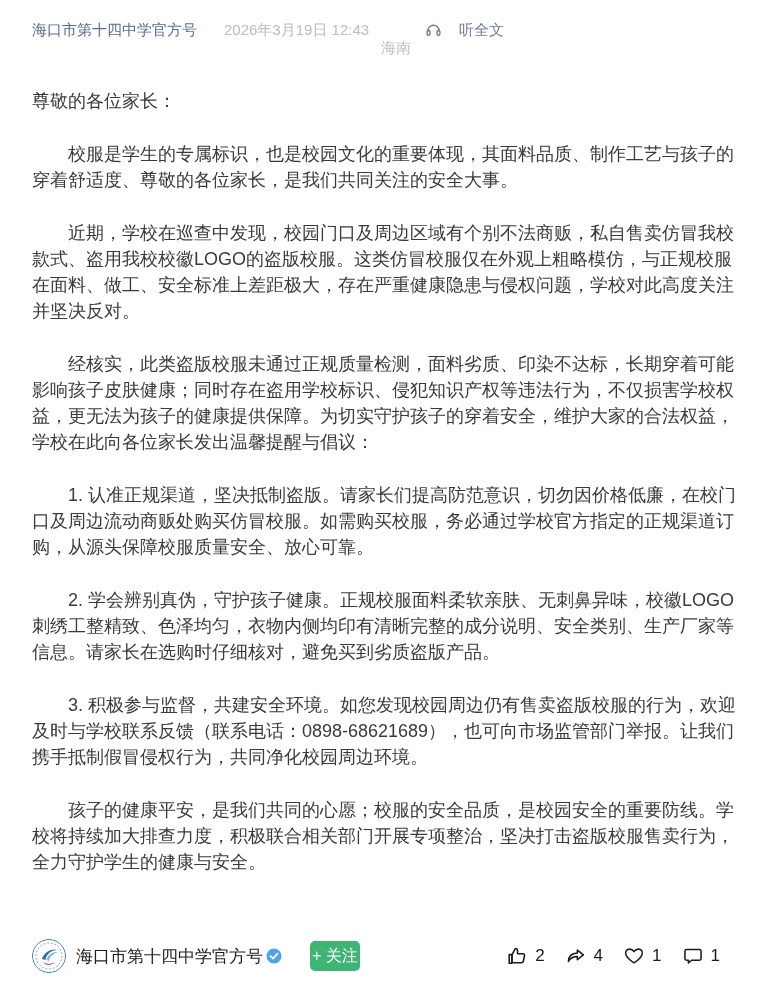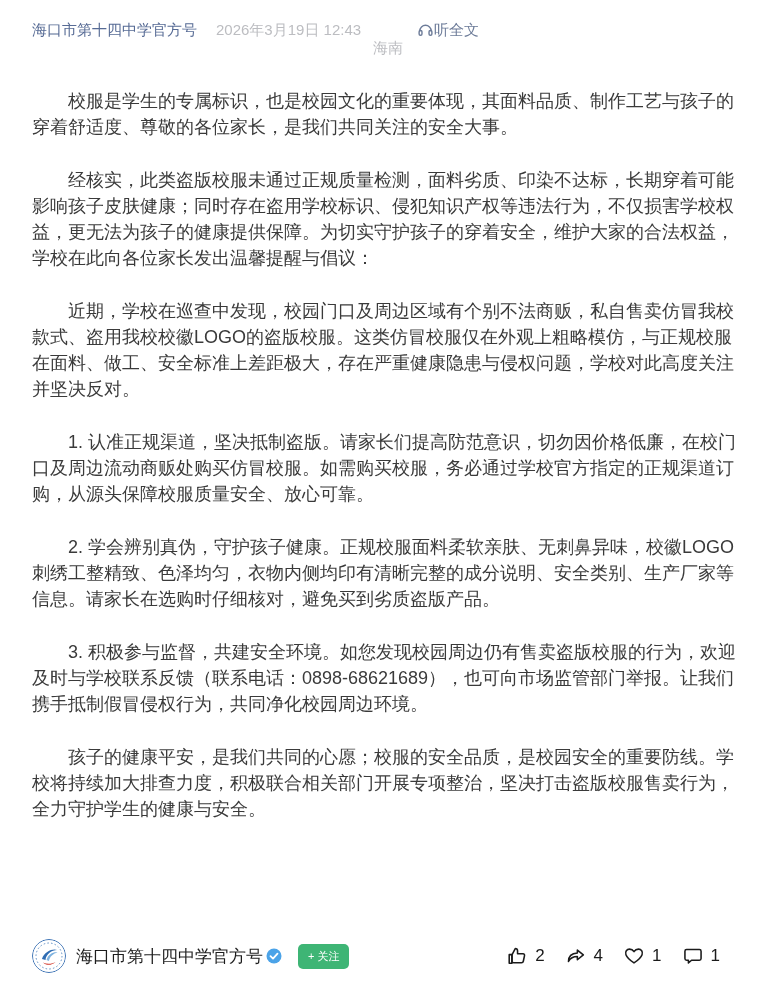--- a/index.html
+++ b/index.html
@@ -25,26 +25,26 @@
   }
 
   .meta-row {
     display: flex;
     align-items: center;
     font-size: 15px;
     line-height: 21px;
     white-space: nowrap;
   }
   .meta-account { color: #576b95; cursor: pointer; }
-  .meta-date { color: #bcbdc1; margin-left: 19px; }
+  .meta-date { color: #bcbdc1; margin-left: 27px; }
   .meta-location { color: #bcbdc1; margin-left: 12px; margin-top: 37px; }
   .listen-btn {
     display: inline-flex;
     align-items: center;
-    gap: 0;
+    gap: 17px;
     margin-left: 14px;
     color: #6d7c99;
     cursor: pointer;
   }
   .listen-btn svg { display: block; }
 
   .body-text {
     margin-top: 30px;
     font-size: 18px;
     line-height: 26px;
@@ -75,27 +75,27 @@
   }
   .acct-name {
     margin-left: 10px;
     font-size: 17px;
     color: #1c1c1c;
     cursor: pointer;
     white-space: nowrap;
   }
   .verified-badge { margin-left: 3px; display: flex; align-items: center; }
   .follow-btn {
-    margin-left: 16px;
+    margin-left: 28px;
     border: none;
     background: #3eb575;
     color: #ffffff;
-    font-size: 11px;
+    font-size: 16px;
     line-height: 1;
-    padding: 7px 10px;
+    padding: 7px 2px;
     border-radius: 5px;
     cursor: pointer;
     font-family: inherit;
     white-space: nowrap;
   }
   .actions {
     margin-left: auto;
     display: flex;
     align-items: center;
     gap: 20px;
@@ -127,23 +127,24 @@
             <path d="M4 14a8 8 0 0 1 16 0"></path>
             <rect x="3" y="13.5" width="4" height="6.5" rx="1.8"></rect>
             <rect x="17" y="13.5" width="4" height="6.5" rx="1.8"></rect>
           </svg>
         </span>
         <span>听全文</span>
       </span>
     </div>
 
     <div class="body-text">
+      <p class="salutation">尊敬的各位家长：</p>
       <p>校服是学生的专属标识，也是校园文化的重要体现，其面料品质、制作工艺与孩子的穿着舒适度、尊敬的各位家长，是我们共同关注的安全大事。</p>
+      <p>近期，学校在巡查中发现，校园门口及周边区域有个别不法商贩，私自售卖仿冒我校款式、盗用我校校徽LOGO的盗版校服。这类仿冒校服仅在外观上粗略模仿，与正规校服在面料、做工、安全标准上差距极大，存在严重健康隐患与侵权问题，学校对此高度关注并坚决反对。</p>
       <p>经核实，此类盗版校服未通过正规质量检测，面料劣质、印染不达标，长期穿着可能影响孩子皮肤健康；同时存在盗用学校标识、侵犯知识产权等违法行为，不仅损害学校权益，更无法为孩子的健康提供保障。为切实守护孩子的穿着安全，维护大家的合法权益，学校在此向各位家长发出温馨提醒与倡议：</p>
-      <p>近期，学校在巡查中发现，校园门口及周边区域有个别不法商贩，私自售卖仿冒我校款式、盗用我校校徽LOGO的盗版校服。这类仿冒校服仅在外观上粗略模仿，与正规校服在面料、做工、安全标准上差距极大，存在严重健康隐患与侵权问题，学校对此高度关注并坚决反对。</p>
       <p>1. 认准正规渠道，坚决抵制盗版。请家长们提高防范意识，切勿因价格低廉，在校门口及周边流动商贩处购买仿冒校服。如需购买校服，务必通过学校官方指定的正规渠道订购，从源头保障校服质量安全、放心可靠。</p>
       <p>2. 学会辨别真伪，守护孩子健康。正规校服面料柔软亲肤、无刺鼻异味，校徽LOGO刺绣工整精致、色泽均匀，衣物内侧均印有清晰完整的成分说明、安全类别、生产厂家等信息。请家长在选购时仔细核对，避免买到劣质盗版产品。</p>
       <p>3. 积极参与监督，共建安全环境。如您发现校园周边仍有售卖盗版校服的行为，欢迎及时与学校联系反馈（联系电话：0898-68621689），也可向市场监管部门举报。让我们携手抵制假冒侵权行为，共同净化校园周边环境。</p>
       <p>孩子的健康平安，是我们共同的心愿；校服的安全品质，是校园安全的重要防线。学校将持续加大排查力度，积极联合相关部门开展专项整治，坚决打击盗版校服售卖行为，全力守护学生的健康与安全。</p>
     </div>
   </div>
 
   <div class="footer-bar">
     <div class="profile">
       <span>

